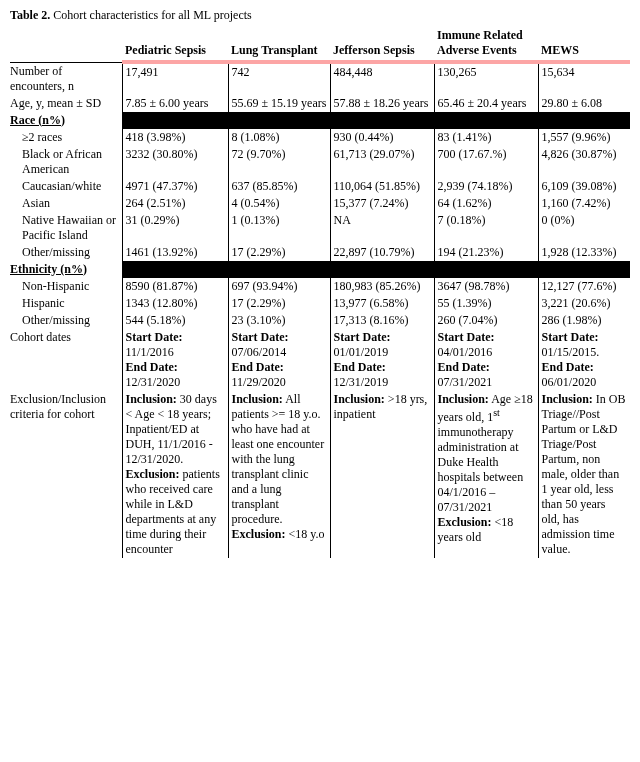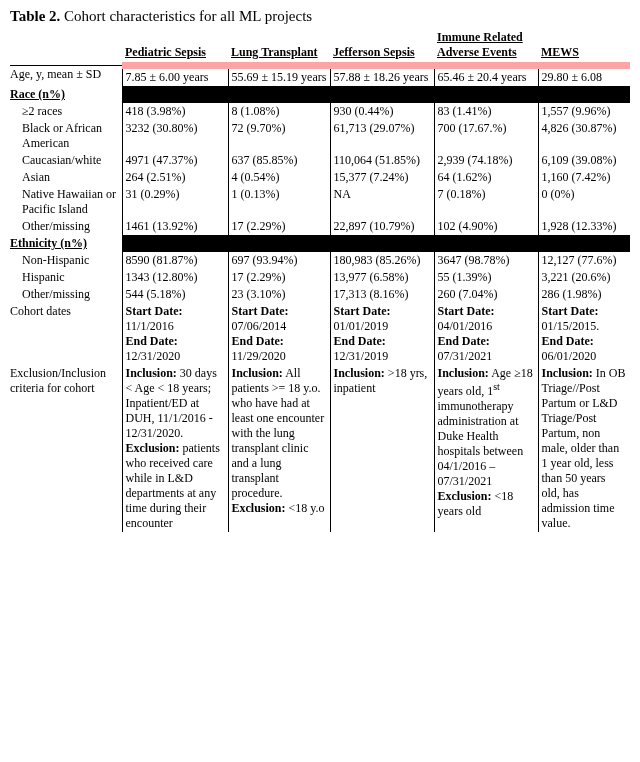--- a/index.html
+++ b/index.html
@@ -2,39 +2,38 @@
 <html><head>
 <meta charset="utf-8">
 <style>
   body {
     font-family: "Times New Roman", Times, serif;
     font-size: 12px;
     color: #000;
     margin: 8px 10px;
     width: 620px;
   }
-  .caption { font-size: 15px; margin-bottom: 4px; }
+  .caption { font-size: 12px; margin-bottom: 4px; }
   .caption b { font-weight: bold; }
   table {
     border-collapse: collapse;
     width: 100%;
     table-layout: fixed;
   }
   th, td {
     text-align: left;
     vertical-align: top;
     padding: 1px 3px;
     font-size: 12px;
     line-height: 1.25;
     word-wrap: break-word;
   }
   th.colhead {
     font-weight: bold;
-    text-decoration: underline;
-    border-bottom: 7px solid #fca5a5;
+    border-bottom: 4px solid #fca5a5;
     vertical-align: bottom;
     padding-bottom: 2px;
   }
   th.rowhead-space {
     border-bottom: 1px solid #000;
   }
   td.rowlabel {
     border: none;
     padding-left: 0;
   }
@@ -75,20 +74,28 @@
       <th class="rowhead-space"></th>
       <th class="colhead">Pediatric Sepsis</th>
       <th class="colhead">Lung Transplant</th>
       <th class="colhead">Jefferson Sepsis</th>
       <th class="colhead">Immune Related Adverse Events</th>
       <th class="colhead">MEWS</th>
     </tr>
   </thead>
   <tbody id="tbody">
       <tr>
+        <td class="rowlabel">Number of encounters, n</td>
+        <td class="cell">17,491</td>
+        <td class="cell">742</td>
+        <td class="cell">484,448</td>
+        <td class="cell">130,265</td>
+        <td class="cell">15,634</td>
+      </tr>
+      <tr>
         <td class="rowlabel">Age, y, mean ± SD</td>
         <td class="cell">7.85  ±  6.00 years</td>
         <td class="cell">55.69 ± 15.19 years</td>
         <td class="cell">57.88 ± 18.26 years</td>
         <td class="cell">65.46  ±  20.4 years</td>
         <td class="cell">29.80 ± 6.08</td>
       </tr>
       <tr class="section">
         <td class="rowlabel bold">Race (n%)</td>
         <td class="cell"></td>
@@ -135,21 +142,21 @@
         <td class="cell">1 (0.13%)</td>
         <td class="cell">NA</td>
         <td class="cell">7 (0.18%)</td>
         <td class="cell">0 (0%)</td>
       </tr>
       <tr>
         <td class="rowlabel indent1">Other/missing</td>
         <td class="cell">1461 (13.92%)</td>
         <td class="cell">17 (2.29%)</td>
         <td class="cell">22,897 (10.79%)</td>
-        <td class="cell">102 (4.90%)</td>
+        <td class="cell">194 (21.23%)</td>
         <td class="cell">1,928 (12.33%)</td>
       </tr>
       <tr class="section">
         <td class="rowlabel bold">Ethnicity (n%)</td>
         <td class="cell"></td>
         <td class="cell"></td>
         <td class="cell"></td>
         <td class="cell"></td>
         <td class="cell"></td>
       </tr>

